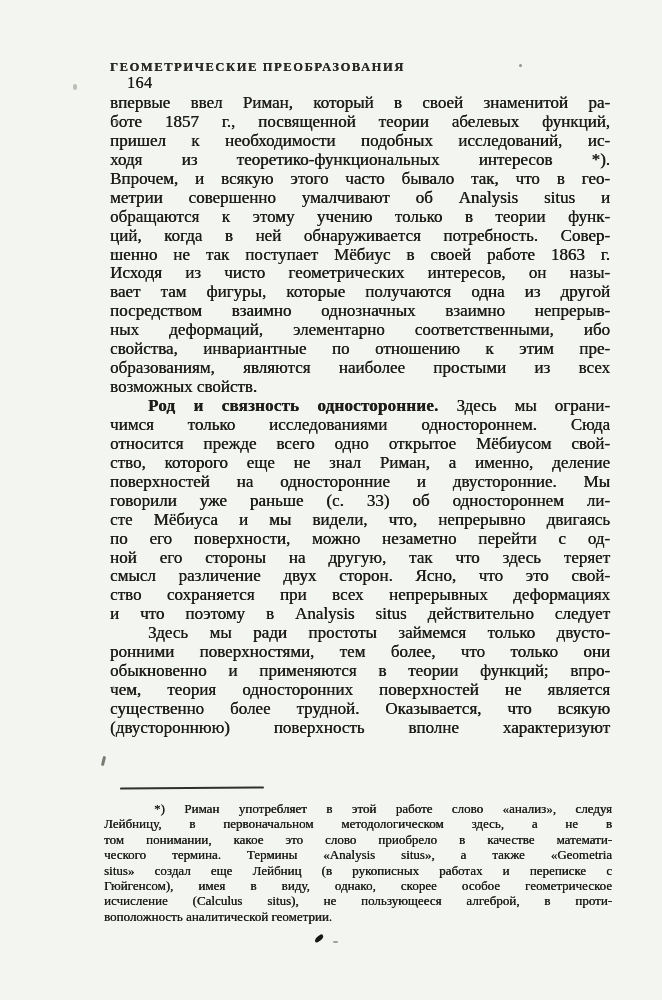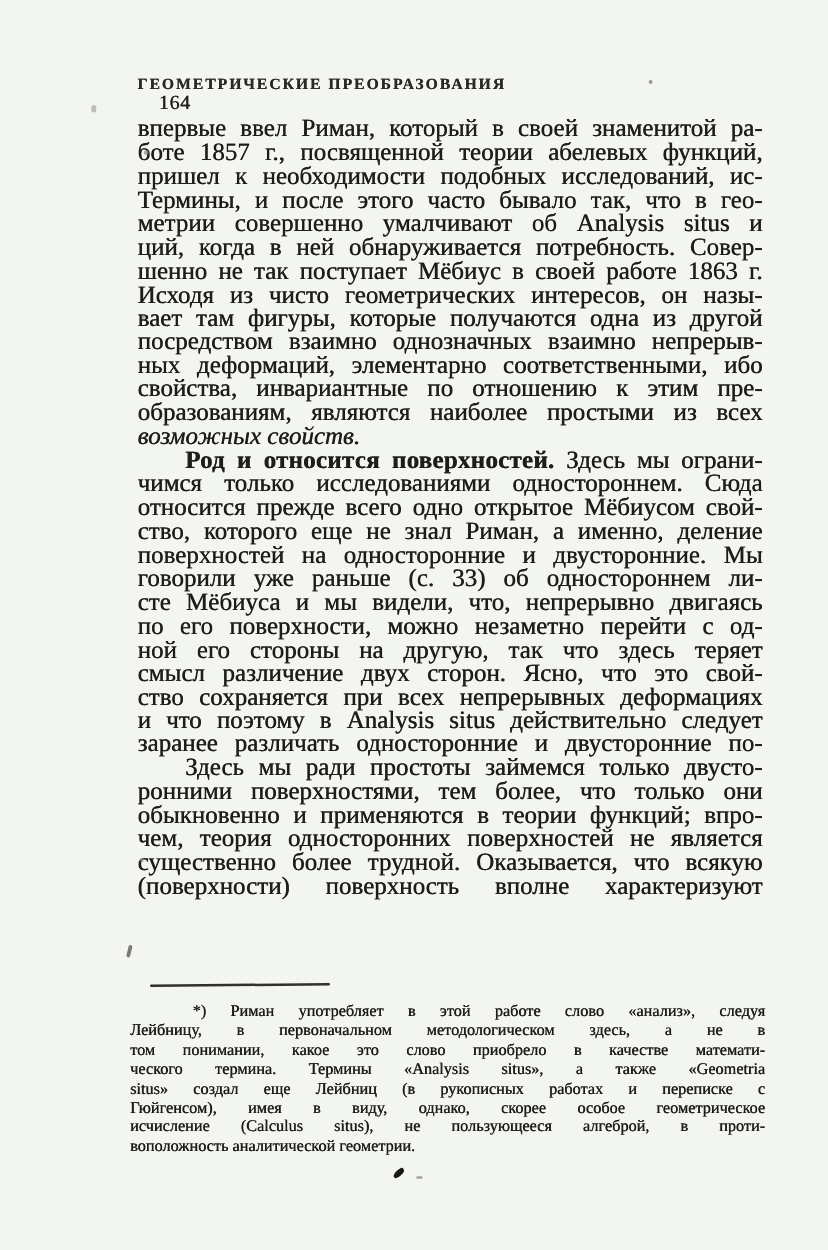--- a/index.html
+++ b/index.html
@@ -20,25 +20,25 @@
   }
   .running-title{
     position:absolute;left:0;top:2px;width:100%;
     font-size:12.5px;font-weight:bold;letter-spacing:1.6px;
     color:#2a2926;text-shadow:.2px 0 0 currentColor;
   }
 
   
   .body-text{
     position:absolute;top:94px;left:110px;width:500px;
-    font-size:20px;line-height:18.95px;
+    font-size:17px;line-height:18.95px;
     text-shadow:.35px 0 0 currentColor;
   }
   .line{text-align:justify;text-align-last:justify;height:18.95px;overflow:visible;}
-  .line.nj{text-align-last:left;font-style:italic;}
+  .line.nj{text-align-last:left;}
   .para.indent .line.first{text-indent:38px;}
   .line b{font-weight:bold;letter-spacing:.2px;}
 
   
   .footnote-rule{
     position:absolute;top:787px;left:120px;width:144px;height:2px;
     background:#31302c;transform:rotate(-0.5deg);border-radius:1px;
   }
   .footnote{
     position:absolute;top:801px;left:104px;width:508px;
@@ -77,54 +77,55 @@
   <div class="running-head">
     <span class="page-num">164</span>
     <span class="running-title">ГЕОМЕТРИЧЕСКИЕ ПРЕОБРАЗОВАНИЯ</span>
   </div>
 
   <div class="body-text">
       <div class="para">
         <div class="line">впервые ввел Риман, который в своей знаменитой ра-</div>
         <div class="line">боте 1857 г., посвященной теории абелевых функций,</div>
         <div class="line">пришел к необходимости подобных исследований, ис-</div>
-        <div class="line">Термины, и после этого часто бывало так, что в гео-</div>
+        <div class="line">ходя из теоретико-функциональных интересов *).</div>
+        <div class="line">Впрочем, и всякую этого часто бывало так, что в гео-</div>
         <div class="line">метрии совершенно умалчивают об Analysis situs и</div>
+        <div class="line">обращаются к этому учению только в теории функ-</div>
         <div class="line">ций, когда в ней обнаруживается потребность. Совер-</div>
         <div class="line">шенно не так поступает Мёбиус в своей работе 1863 г.</div>
         <div class="line">Исходя из чисто геометрических интересов, он назы-</div>
         <div class="line">вает там фигуры, которые получаются одна из другой</div>
         <div class="line">посредством взаимно однозначных взаимно непрерыв-</div>
         <div class="line">ных деформаций, элементарно соответственными, ибо</div>
         <div class="line">свойства, инвариантные по отношению к этим пре-</div>
         <div class="line">образованиям, являются наиболее простыми из всех</div>
         <div class="line nj">возможных свойств.</div>
       </div>
       <div class="para indent">
-        <div class="line first"><b>Род и относится поверхностей.</b> Здесь мы ограни-</div>
+        <div class="line first"><b>Род и связность односторонние.</b> Здесь мы ограни-</div>
         <div class="line">чимся только исследованиями одностороннем. Сюда</div>
         <div class="line">относится прежде всего одно открытое Мёбиусом свой-</div>
         <div class="line">ство, которого еще не знал Риман, а именно, деление</div>
         <div class="line">поверхностей на односторонние и двусторонние. Мы</div>
         <div class="line">говорили уже раньше (с. 33) об одностороннем ли-</div>
         <div class="line">сте Мёбиуса и мы видели, что, непрерывно двигаясь</div>
         <div class="line">по его поверхности, можно незаметно перейти с од-</div>
         <div class="line">ной его стороны на другую, так что здесь теряет</div>
         <div class="line">смысл различение двух сторон. Ясно, что это свой-</div>
         <div class="line">ство сохраняется при всех непрерывных деформациях</div>
         <div class="line">и что поэтому в Analysis situs действительно следует</div>
-        <div class="line">заранее различать односторонние и двусторонние по-</div>
       </div>
       <div class="para indent">
         <div class="line first">Здесь мы ради простоты займемся только двусто-</div>
         <div class="line">ронними поверхностями, тем более, что только они</div>
         <div class="line">обыкновенно и применяются в теории функций; впро-</div>
         <div class="line">чем, теория односторонних поверхностей не является</div>
         <div class="line">существенно более трудной. Оказывается, что всякую</div>
-        <div class="line">(поверхности) поверхность вполне характеризуют</div>
+        <div class="line">(двустороннюю) поверхность вполне характеризуют</div>
       </div>
     </div>
 
   <div class="footnote-rule"></div>
   <div class="footnote">
       <div class="fline first">*) Риман употребляет в этой работе слово «анализ», следуя</div>
       <div class="fline">Лейбницу, в первоначальном методологическом здесь, а не в</div>
       <div class="fline">том понимании, какое это слово приобрело в качестве математи-</div>
       <div class="fline">ческого термина. Термины «Analysis situs», а также «Geometria</div>
       <div class="fline">situs» создал еще Лейбниц (в рукописных работах и переписке с</div>

